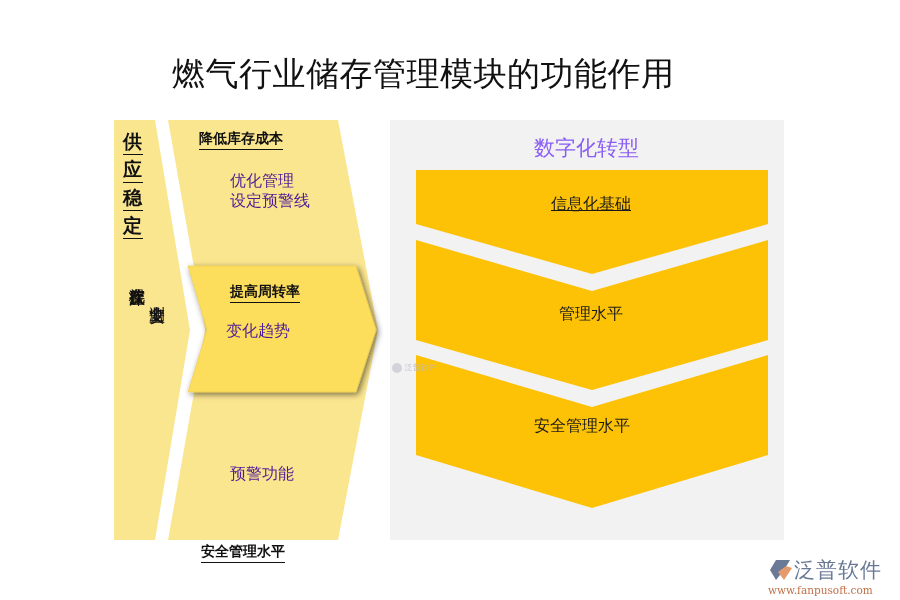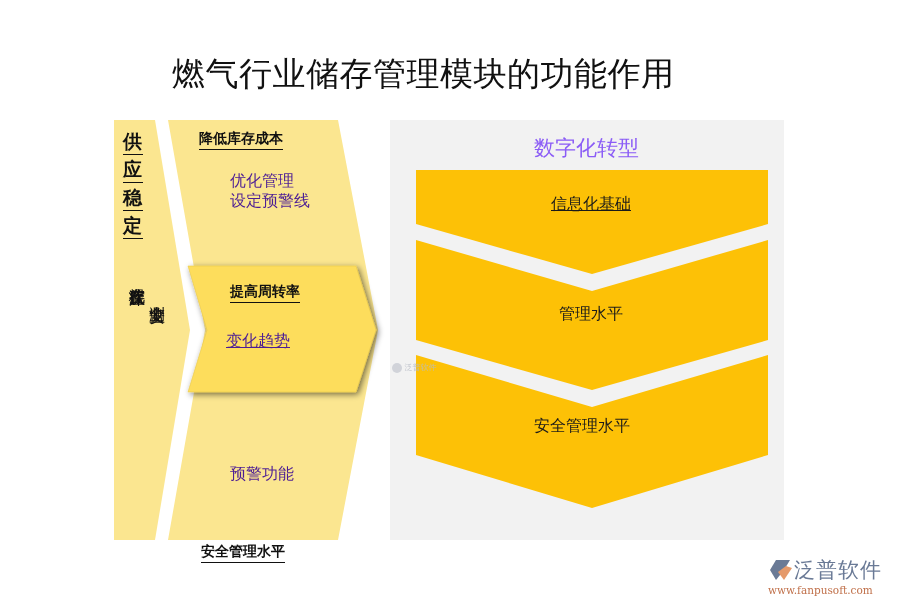--- a/index.html
+++ b/index.html
@@ -63,21 +63,21 @@
   <span>定</span>
 </div>
 <div class="abs vert vtext" style="left:128px; top:276px;">监控库存状况</div>
 <div class="abs vert vtext" style="left:148px; top:294px;">安全监测</div>
 
 <div class="abs heading" style="left:199px; top:130px;">降低库存成本</div>
 <div class="abs body-text" style="left:230px; top:170px;">优化管理</div>
 <div class="abs body-text" style="left:230px; top:190px;">设定预警线</div>
 
 <div class="abs heading" style="left:206px; top:283px;margin-left:24px;">提高周转率</div>
-<div class="abs body-text" style="left:226px; top:330px;text-decoration:underline;">变化趋势</div>
+<div class="abs body-text" style="left:226px; top:320px;">变化趋势</div>
 
 <div class="abs body-text" style="left:230px; top:463px;">预警功能</div>
 <div class="abs heading" style="left:201px; top:503px;margin-top:40px;">安全管理水平</div>
 
 <div class="abs right-title" style="left:534px; top:134px;">数字化转型</div>
 <div class="abs step-label" style="left:551px; top:194px;text-decoration:underline;">信息化基础</div>
 <div class="abs step-label" style="left:559px; top:304px;">管理水平</div>
 <div class="abs step-label" style="left:534px; top:416px;">安全管理水平</div>
 
 <div class="watermark">

